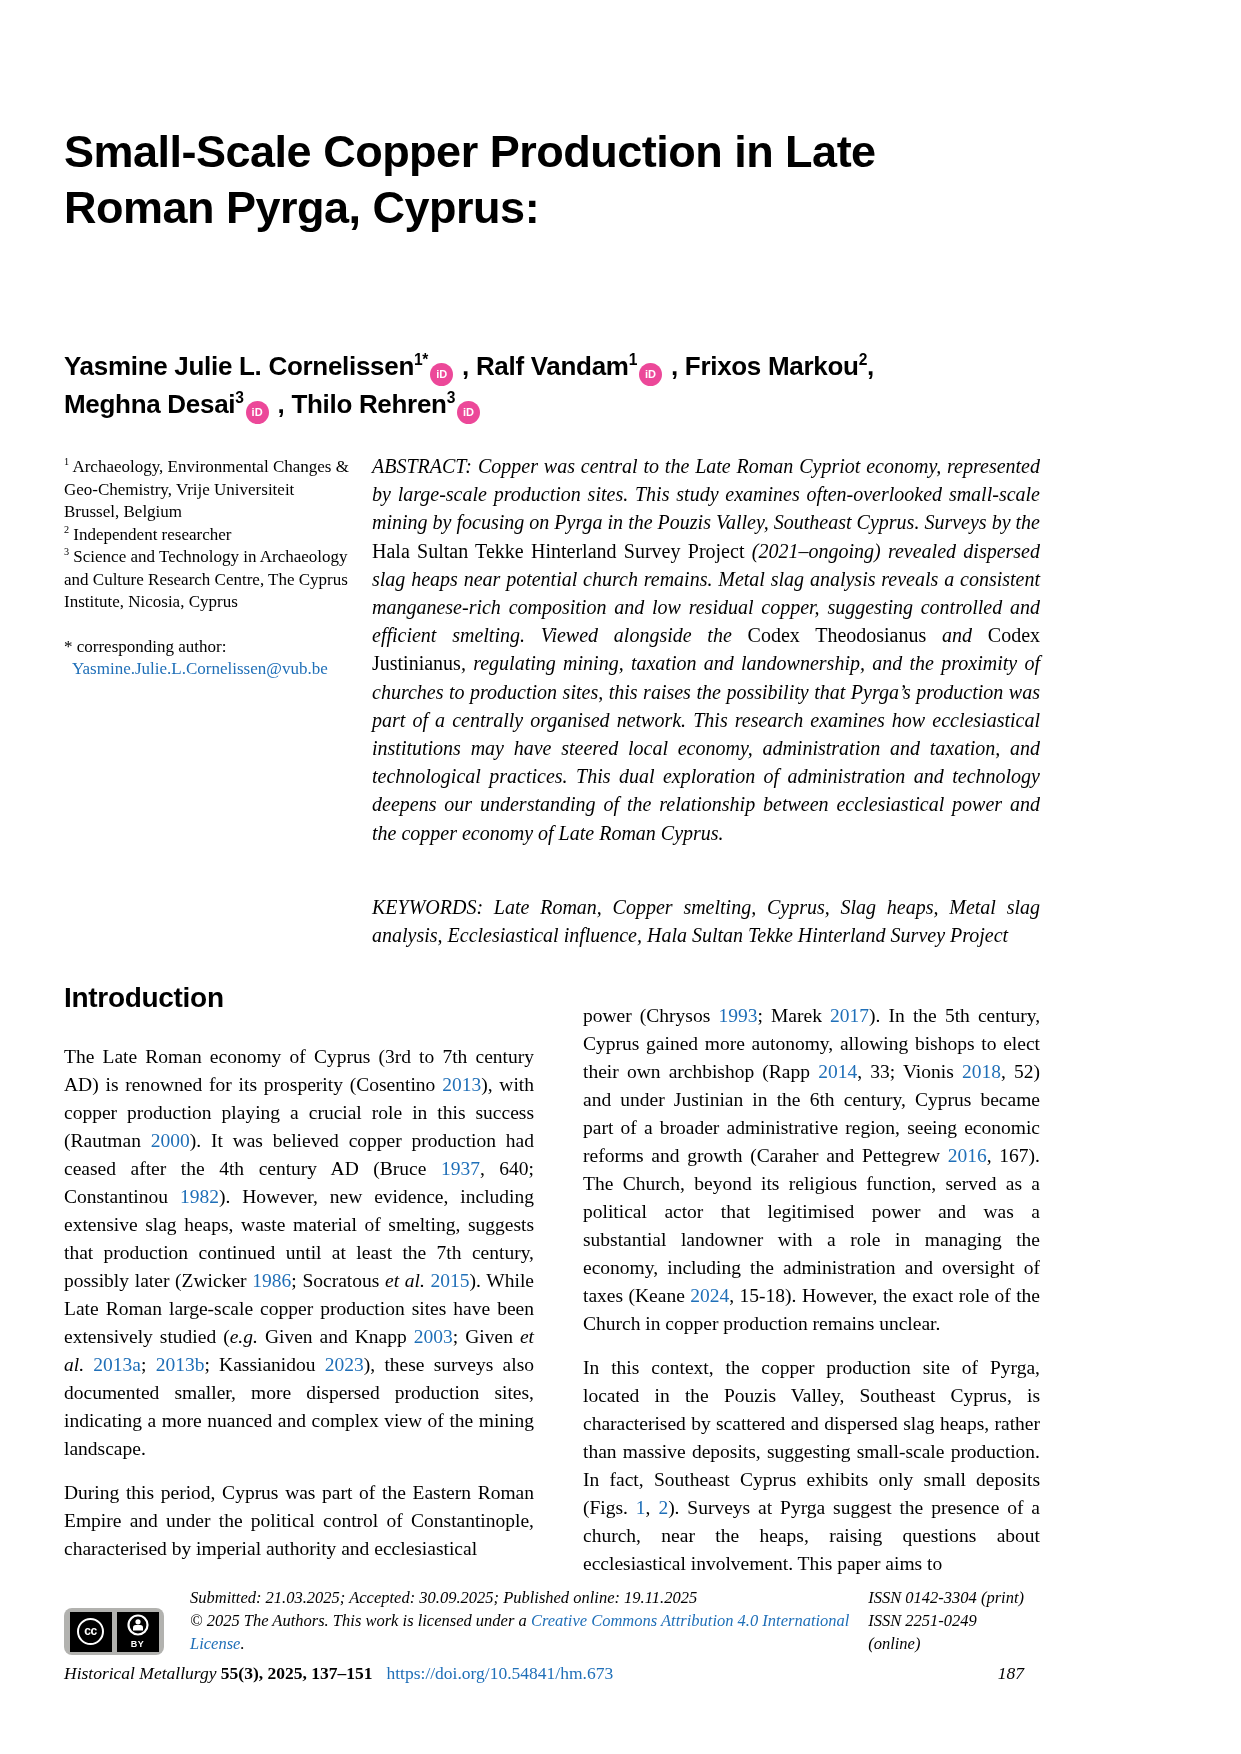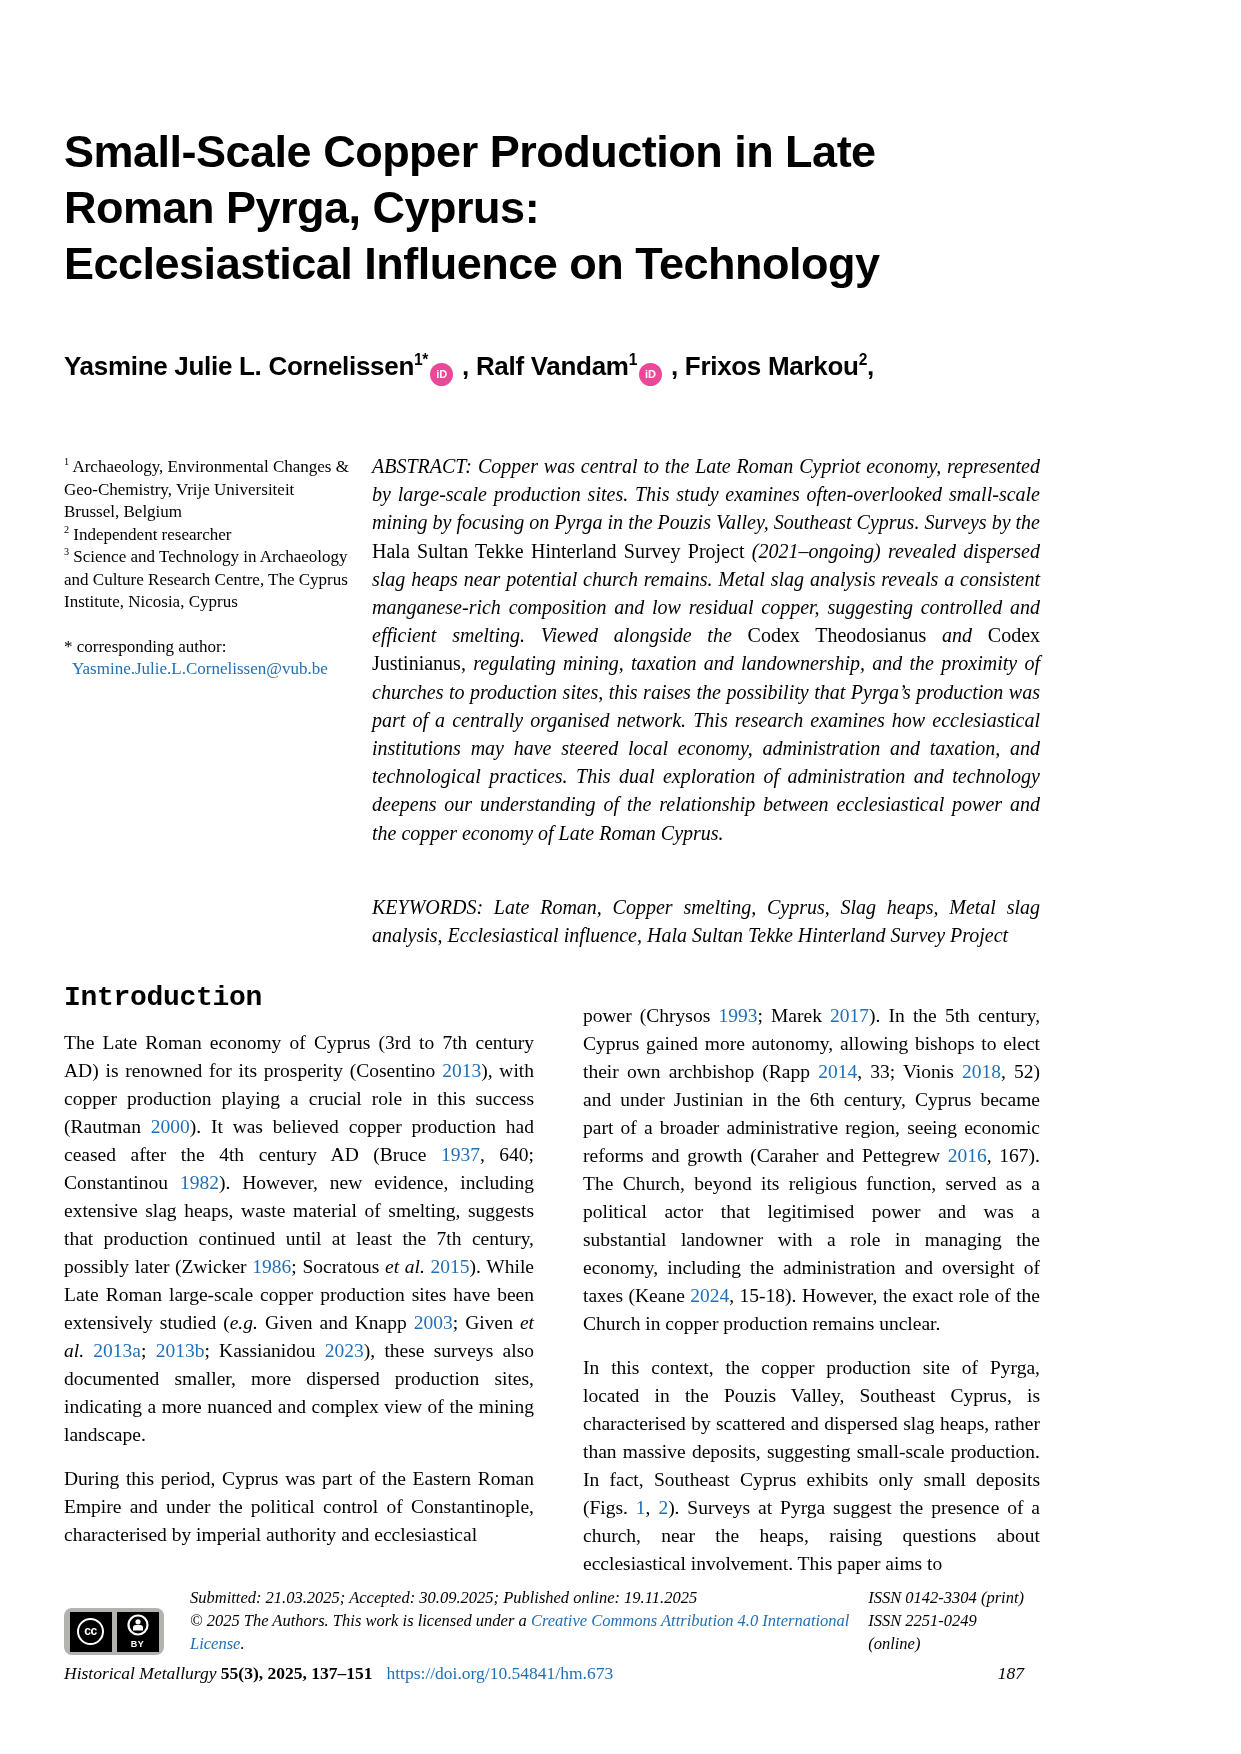--- a/index.html
+++ b/index.html
@@ -21,21 +21,21 @@
   .email-link{color:#1f6fb8;display:block;margin-left:8px;}
 
   
   #abstract-block{top:452px;left:372px;width:668px;font-size:20px;line-height:28.2px;text-align:justify;}
   #abstract-block p{margin:0;}
   #keywords-paragraph{margin-top:46px !important;}
 
   
   #col-left{top:984px;width:470px;font-size:19.5px;line-height:28px;text-align:justify;}
   #col-right{top:1002px;left:583px;width:457px;font-size:19.5px;line-height:28px;text-align:justify;}
-  #col-left h2{font-family:Liberation Mono, monospace;font-weight:700;font-size:28px;margin:0 0 17px 0;letter-spacing:-0.3px;}
+  #col-left h2{font-family:Liberation Sans, sans-serif;font-weight:700;font-size:28px;margin:0 0 31px 0;letter-spacing:-0.3px;}
   .body-par{margin:0 0 16px 0;}
 
   
   .seg-n{}
   .seg-i{font-style:italic;}
   .seg-u{font-style:normal;}
   .seg-a{color:#1f6fb8;}
   .seg-ai{color:#1f6fb8;font-style:italic;}
   .seg-b{font-weight:bold;}
   .seg-sup{vertical-align:super;font-size:60%;line-height:0;}
@@ -55,25 +55,25 @@
   
   #bottomline{top:1662px;display:flex;font-size:17.5px;line-height:22px;gap:33px;}
   #page-number{margin-left:auto;font-style:italic;}
 </style>
 </head>
 <body>
 
 <div class="content" id="title">
   <div>Small-Scale Copper Production in Late</div>
   <div>Roman Pyrga, Cyprus:</div>
-  <div>Ecclesiastical Influence on Technology</div>
 </div>
 
 <div class="content" id="authors">
   <div><span class="seg-n">Yasmine Julie L. Cornelissen</span><span class="seg-sup">1*</span><span class="orcid-icon">iD</span><span class="seg-n"> , Ralf Vandam</span><span class="seg-sup">1</span><span class="orcid-icon">iD</span><span class="seg-n"> , Frixos Markou</span><span class="seg-sup">2</span><span class="seg-n">,</span></div>
+  <div><span class="seg-n">Meghna Desai</span><span class="seg-sup">3</span><span class="orcid-icon">iD</span><span class="seg-n"> , Thilo Rehren</span><span class="seg-sup">3</span><span class="orcid-icon">iD</span></div>
 </div>
 
 <div class="content" id="affiliations">
   <div class="affil-item"><span class="seg-sup">1</span><span class="seg-n"> Archaeology, Environmental Changes &amp; Geo-Chemistry, Vrije Universiteit Brussel, Belgium</span></div>
   <div class="affil-item"><span class="seg-sup">2</span><span class="seg-n"> Independent researcher</span></div>
   <div class="affil-item"><span class="seg-sup">3</span><span class="seg-n"> Science and Technology in Archaeology and Culture Research Centre, The Cyprus Institute, Nicosia, Cyprus</span></div>
   <div id="corresponding">
     <span>* corresponding author:</span>
     <span class="email-link">Yasmine.Julie.L.Cornelissen@vub.be</span>
   </div>

